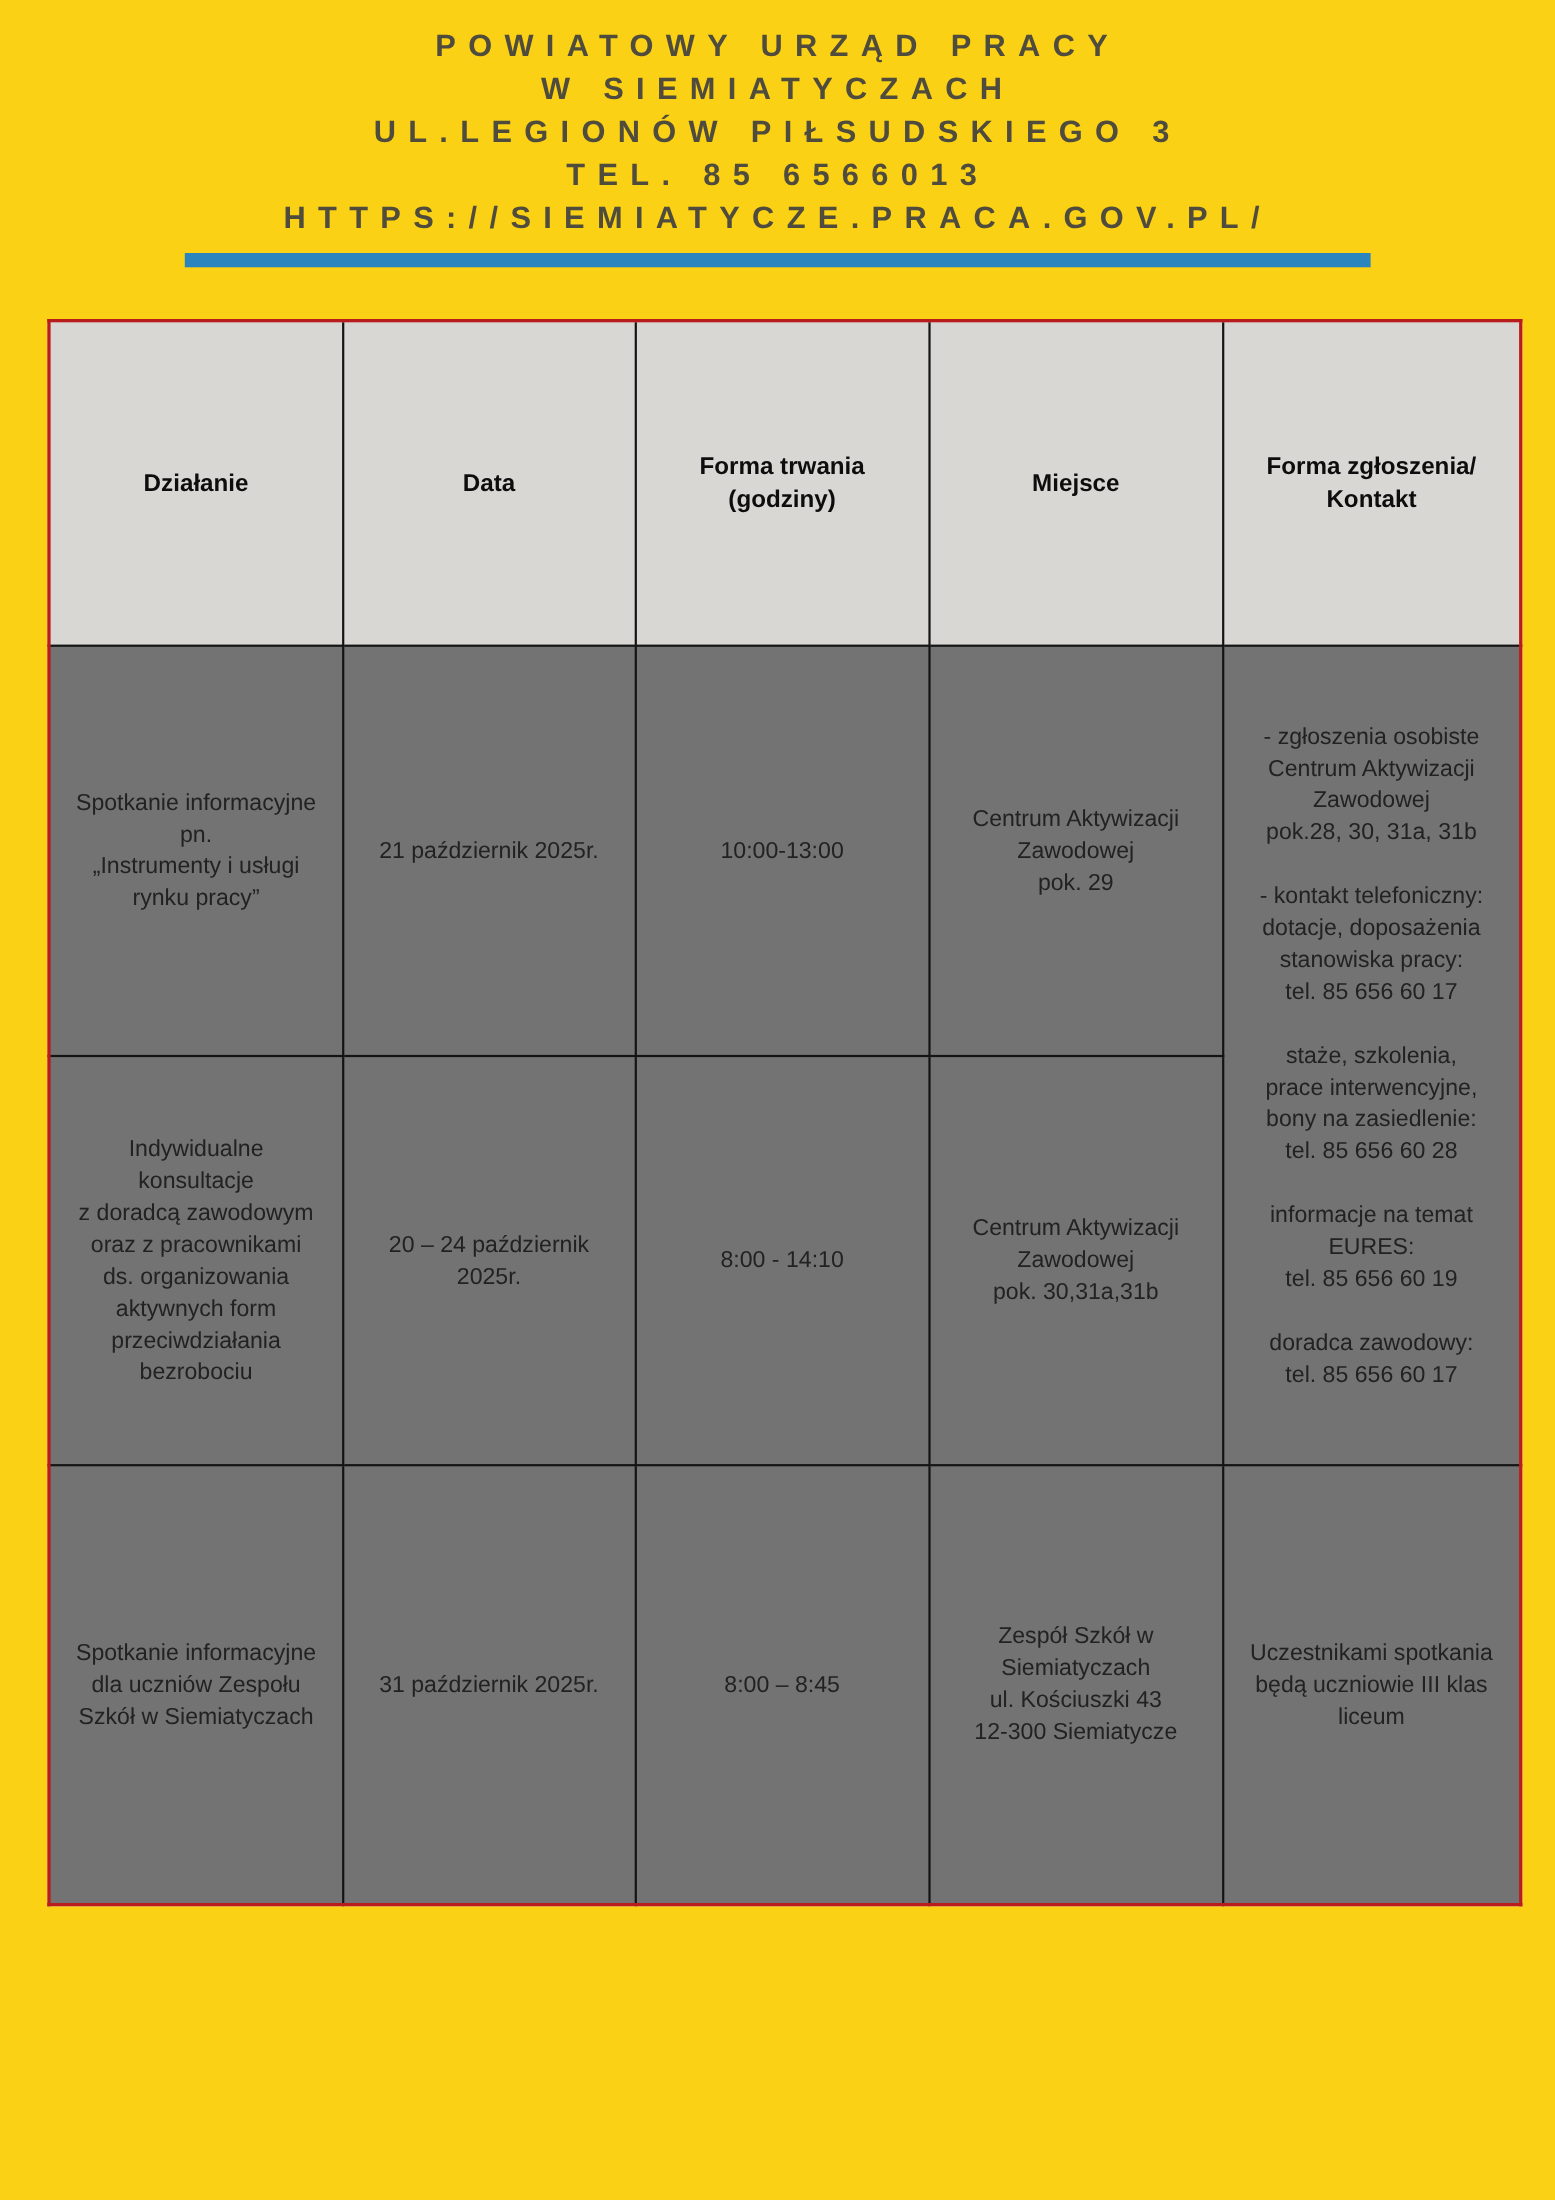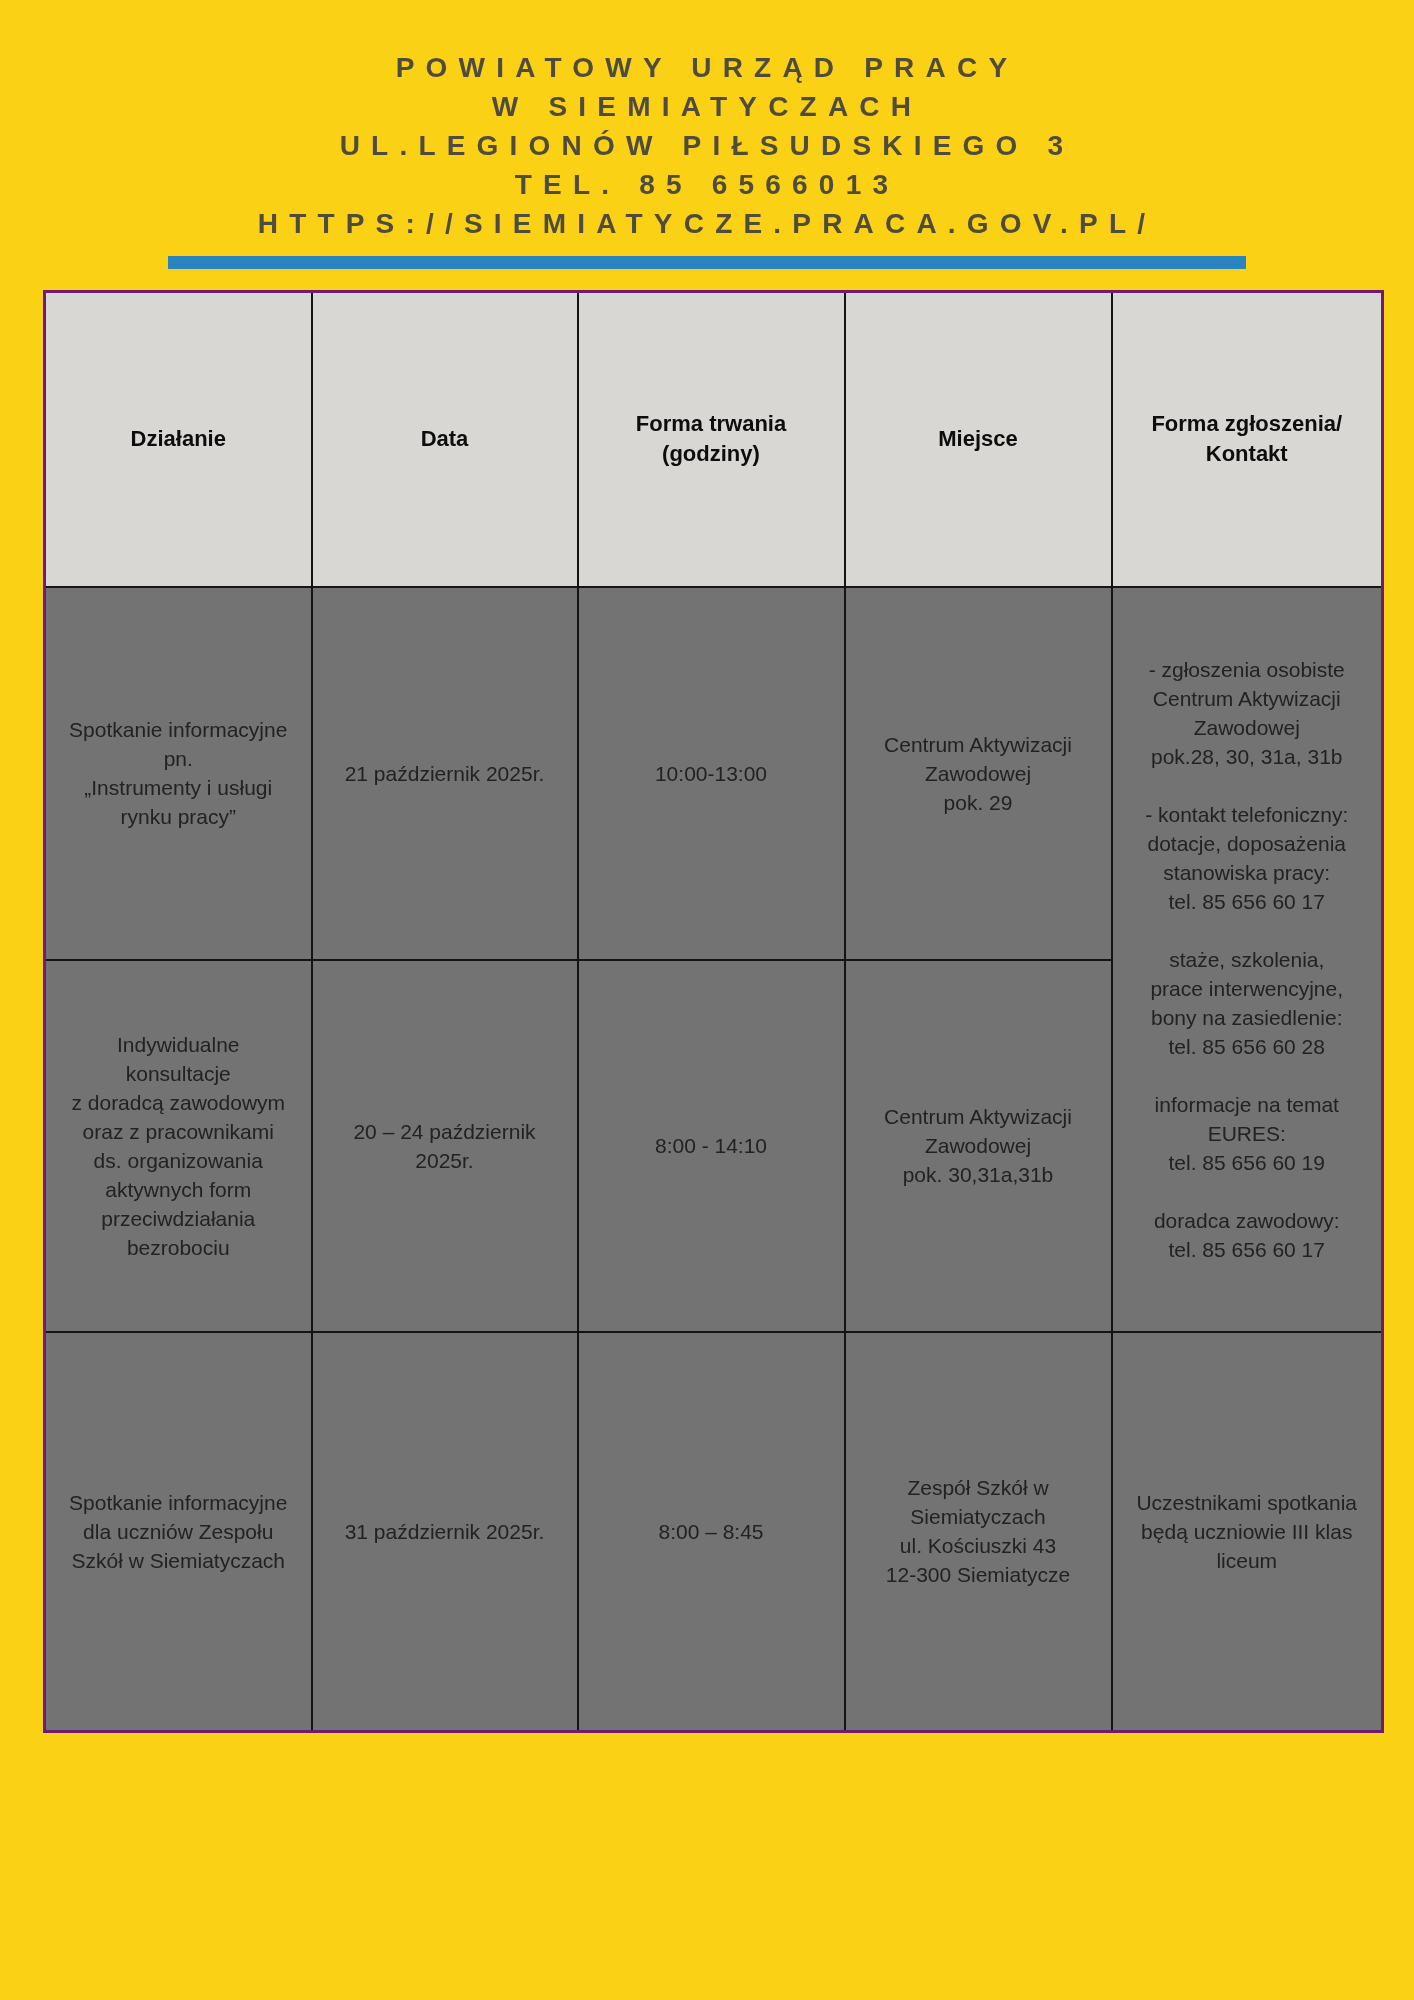--- a/index.html
+++ b/index.html
@@ -5,21 +5,21 @@
   html, body { margin: 0; padding: 0; }
   .page {
     position: relative;
     width: 1414px;
     height: 2000px;
     background: #FBD116;
     overflow: hidden;
     font-family: "Liberation Sans", sans-serif;
   }
   .flyer-header {
-    padding-top: 48px;
+    padding-top: 22px;
     text-align: center;
   }
   .h-line {
     font-size: 28px;
     font-weight: bold;
     line-height: 39px;
     letter-spacing: 0.4em;
     color: #4F4C3D;
     white-space: nowrap;
   }
@@ -29,21 +29,21 @@
     margin: 13px auto 0 auto;
     background: #2A84BE;
   }
   table.schedule {
     position: absolute;
     left: 43px;
     top: 290px;
     width: 1338px;
     border-collapse: collapse;
     table-layout: fixed;
-    border: 3px solid #701a75;
+    border: 3px solid #b91c1c;
     background: #FEFEFE;
     padding-left: 44px;
   }
   table.schedule th, table.schedule td {
     border: 2px solid #141414;
     text-align: center;
     vertical-align: middle;
     white-space: pre-line;
     padding: 4px 8px;
     box-sizing: border-box;

